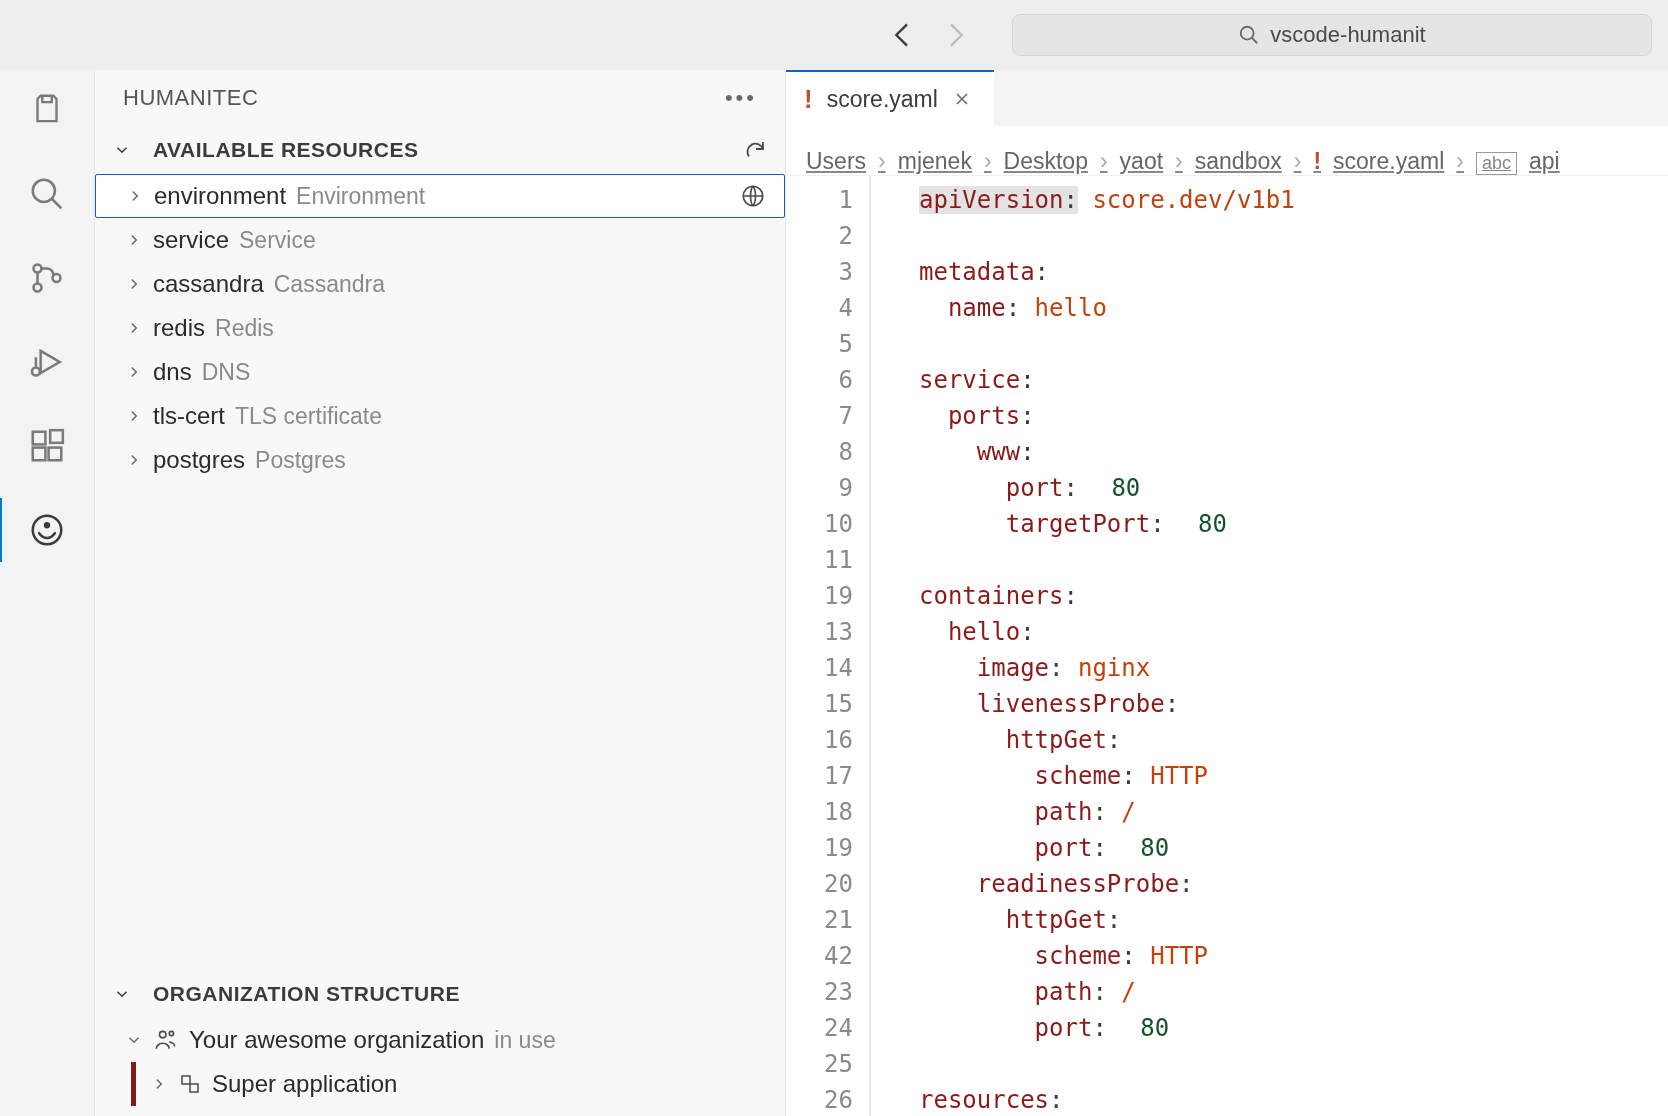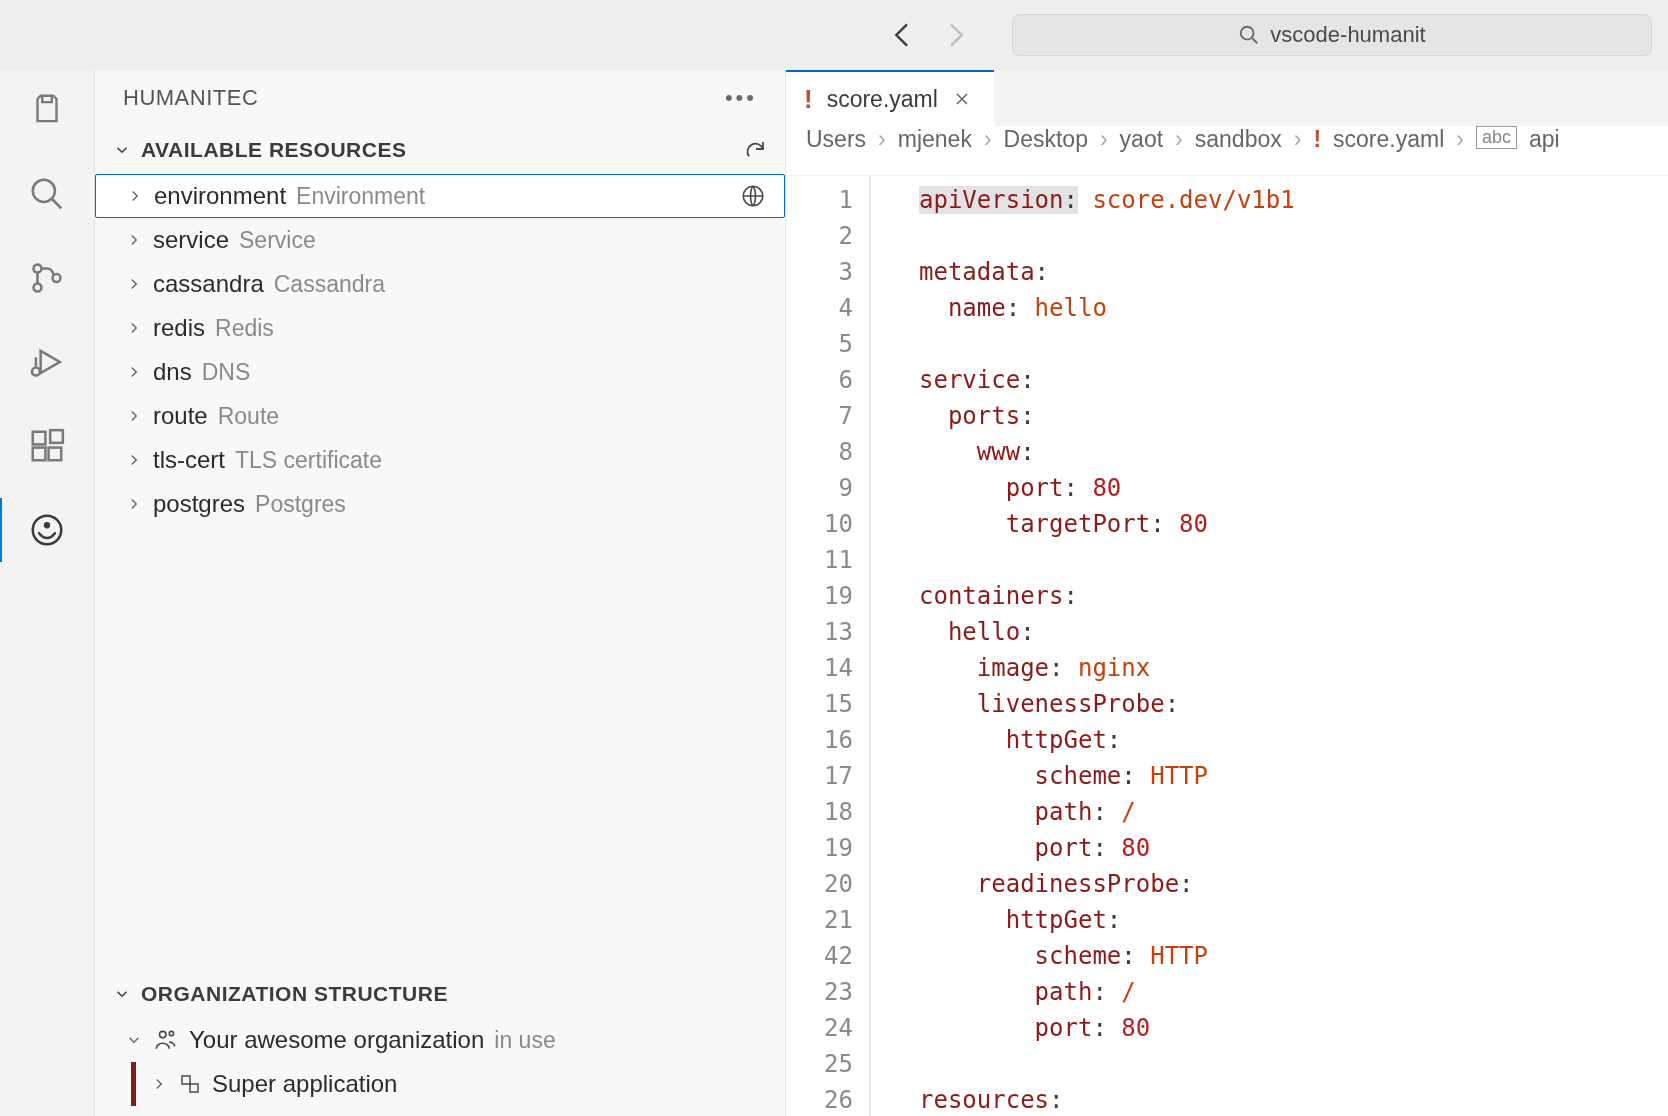--- a/index.html
+++ b/index.html
@@ -84,21 +84,21 @@
   justify-content: space-between;
   color: #555;
   letter-spacing: 0.5px;
   font-size: 22px;
 }
 .section-header {
   height: 48px;
   display: flex;
   align-items: center;
   padding: 0 18px;
-  gap: 10px;
+  gap: 22px;
   font-weight: 700;
   letter-spacing: 0.5px;
   color: #3b3b3b;
   font-size: 21px;
 }
 .section-header .spacer { flex: 1; }
 .tree {
   display: flex; flex-direction: column;
   padding-bottom: 10px;
 }
@@ -145,28 +145,29 @@
   padding: 0 22px 0 18px;
   gap: 14px;
   font-size: 23px;
   color: #3b3b3b;
 }
 .tab .dot { color: #b85235; font-weight: 800; font-size: 26px; }
 .tab .close { color: #666; }
 .breadcrumbs {
   height: 50px;
   display: flex;
-  align-items: flex-start;
+  align-items: flex-end;
   padding: 0 20px;
   gap: 12px;
   color: #888;
   font-size: 23px;
   border-bottom: 1px solid #f0f0f0;
   white-space: nowrap;
   overflow: hidden;
+  text-decoration: underline;
 }
 .breadcrumbs .crumb { color: #666; }
 .breadcrumbs .chev2 { color: #aaa; }
 .breadcrumbs .icon-outline { color: #b85235; font-weight: 800; }
 .breadcrumbs .sym { font-size: 18px; border: 1.5px solid #999; border-radius: 0; padding: 0 5px; color: #888; }
 .code {
   flex: 1;
   display: flex;
   font-family: "SF Mono", Menlo, Consolas, monospace;
   font-size: 24px;
@@ -181,21 +182,21 @@
   border-right: 2px solid #e9e9e9;
 }
 .codebody {
   padding: 6px 0 0 16px;
   white-space: pre;
   color: #3b3b3b;
   position: relative;
 }
 .key { color: #8b1a1a; margin-left: 32px; }
 .val { color: #c2410c; }
-.num { color: #b91c1c; }
+.num { color: #14532d; margin-left: 19px; }
 .hl { background: #e3e3e3; }
 svg { display: block; }
 </style>
 </head>
 <body>
 
 <div class="titlebar">
   <div class="nav-arrows">
     <div class="nav-arrow">
       <svg width="32" height="32" viewBox="0 0 24 24" fill="none" stroke="currentColor" stroke-width="1.8">
@@ -326,29 +327,20 @@
           <span class="desc">Redis</span>
         </div>
         <div class="tree-item">
           <span class="chev">
             <svg width="18" height="18" viewBox="0 0 24 24" fill="none" stroke="currentColor" stroke-width="2">
               <path d="M9 6l6 6-6 6"></path>
             </svg>
           </span>
           <span class="name">dns</span> 
           <span class="desc">DNS</span>
-        </div>
-        <div class="tree-item">
-          <span class="chev">
-            <svg width="18" height="18" viewBox="0 0 24 24" fill="none" stroke="currentColor" stroke-width="2">
-              <path d="M9 6l6 6-6 6"></path>
-            </svg>
-          </span>
-          <span class="name">route</span> 
-          <span class="desc">Route</span>
         </div>
         <div class="tree-item">
           <span class="chev">
             <svg width="18" height="18" viewBox="0 0 24 24" fill="none" stroke="currentColor" stroke-width="2">
               <path d="M9 6l6 6-6 6"></path>
             </svg>
           </span>
           <span class="name">tls-cert</span> 
           <span class="desc">TLS certificate</span>
         </div>

